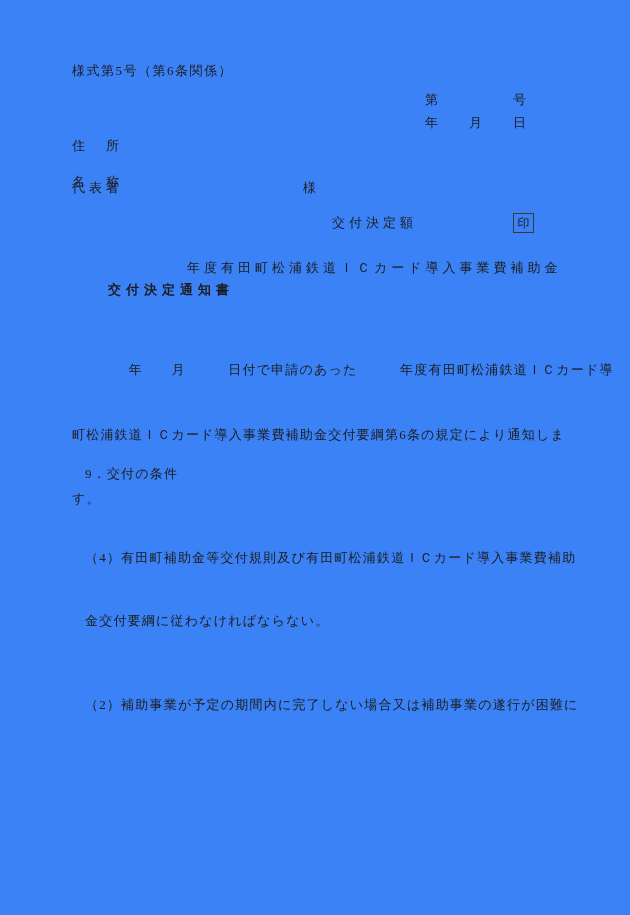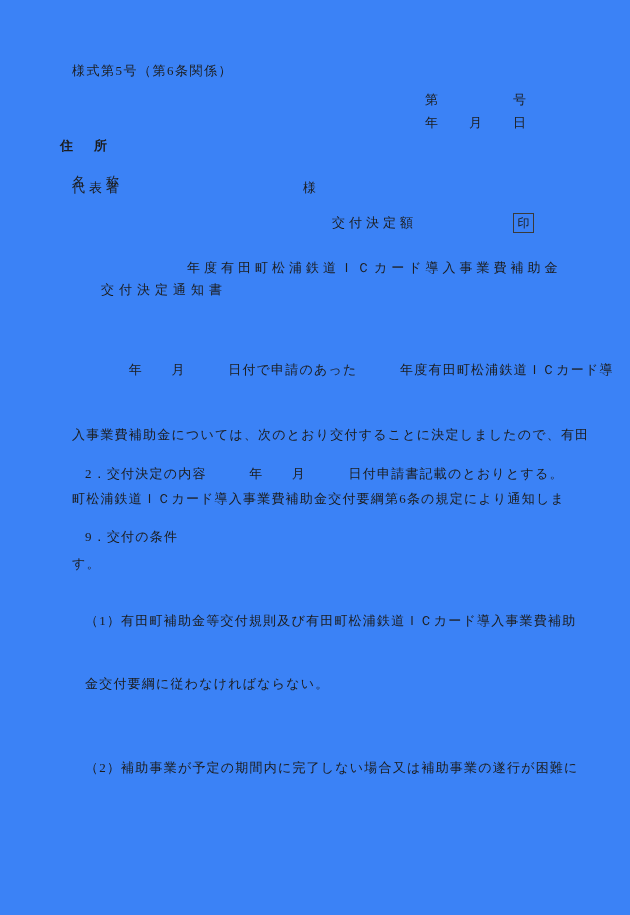--- a/index.html
+++ b/index.html
@@ -13,33 +13,33 @@
     position:relative;
     width:630px;height:915px;
     background:#3b82f6;
     overflow:hidden;
     font-size:13px;
   }
   .abs{position:absolute;white-space:pre;}
   .form-no{left:72px;top:60px;line-height:21px;letter-spacing:1.5px;}
   .docno-row{left:425px;top:89px;width:101px;line-height:21px;display:flex;justify-content:space-between;}
   .date-row{left:425px;top:112px;width:101px;line-height:21px;display:flex;justify-content:space-between;}
-  .addr{left:60px;top:135px;line-height:21px;letter-spacing:4px;font-weight:bold;}
+  .addr{left:72px;top:135px;line-height:21px;letter-spacing:4px;}
   .name{left:72px;top:156px;line-height:21px;letter-spacing:4px;margin-top:15px;}
   .rep{left:72px;top:177px;line-height:21px;letter-spacing:4px;}
   .honorific{left:303px;top:177px;line-height:21px;}
   .mayor{left:332px;top:212px;line-height:21px;letter-spacing:4px;}
   .seal{
     left:513px;top:213px;width:19px;height:18px;
     border:1px solid #3a3a3a;
     display:flex;align-items:center;justify-content:center;
     font-size:12px;line-height:1;white-space:normal;
   }
   .title1{left:187px;top:257px;line-height:21.5px;letter-spacing:4px;}
-  .title2{left:101px;top:278.5px;line-height:21.5px;letter-spacing:5px;}
+  .title2{left:108px;top:278.5px;line-height:21.5px;letter-spacing:5px;font-weight:bold;}
   .body-par{left:72px;top:316px;width:515px;line-height:21.5px;letter-spacing:1.2px;}
   .body-par div{white-space:pre;}
   .list{left:85px;top:421px;width:515px;line-height:21px;letter-spacing:1.2px;}
   .list div{white-space:pre;}
   .cont{}
   .blank-line{
     display:inline-block;
     width:172px;
     margin-left:58px;
     border-bottom:1px solid #2a2a2a;
@@ -72,30 +72,28 @@
   <div class="abs honorific">様</div>
 
   <div class="abs mayor">交付決定額</div>
   <div class="abs seal">印</div>
 
   <div class="abs title1">年度有田町松浦鉄道ＩＣカード導入事業費補助金</div>
   <div class="abs title2">交付決定通知書</div>
 
   <div class="abs body-par">
     <div>　　　　年　　月　　　日付で申請のあった　　　年度有田町松浦鉄道ＩＣカード導</div>
-    <div>入事業費補助金については、次のとおり交付することに決定しましたので、有田</div>
     <div>町松浦鉄道ＩＣカード導入事業費補助金交付要綱第6条の規定により通知しま</div>
     <div>す。</div>
   </div>
 
   <div class="abs list">
-    <div>2．交付決定の内容　　　年　　月　　　日付申請書記載のとおりとする。</div>
     <div>9．交付の条件</div>
 
-    <div>（1）有田町補助金等交付規則及び有田町松浦鉄道ＩＣカード導入事業費補助</div>
+    <div>（4）有田町補助金等交付規則及び有田町松浦鉄道ＩＣカード導入事業費補助</div>
     <div class="cont">金交付要綱に従わなければならない。</div>
 
     <div>（2）補助事業が予定の期間内に完了しない場合又は補助事業の遂行が困難に</div>
     
 
     
     
 
     
     

